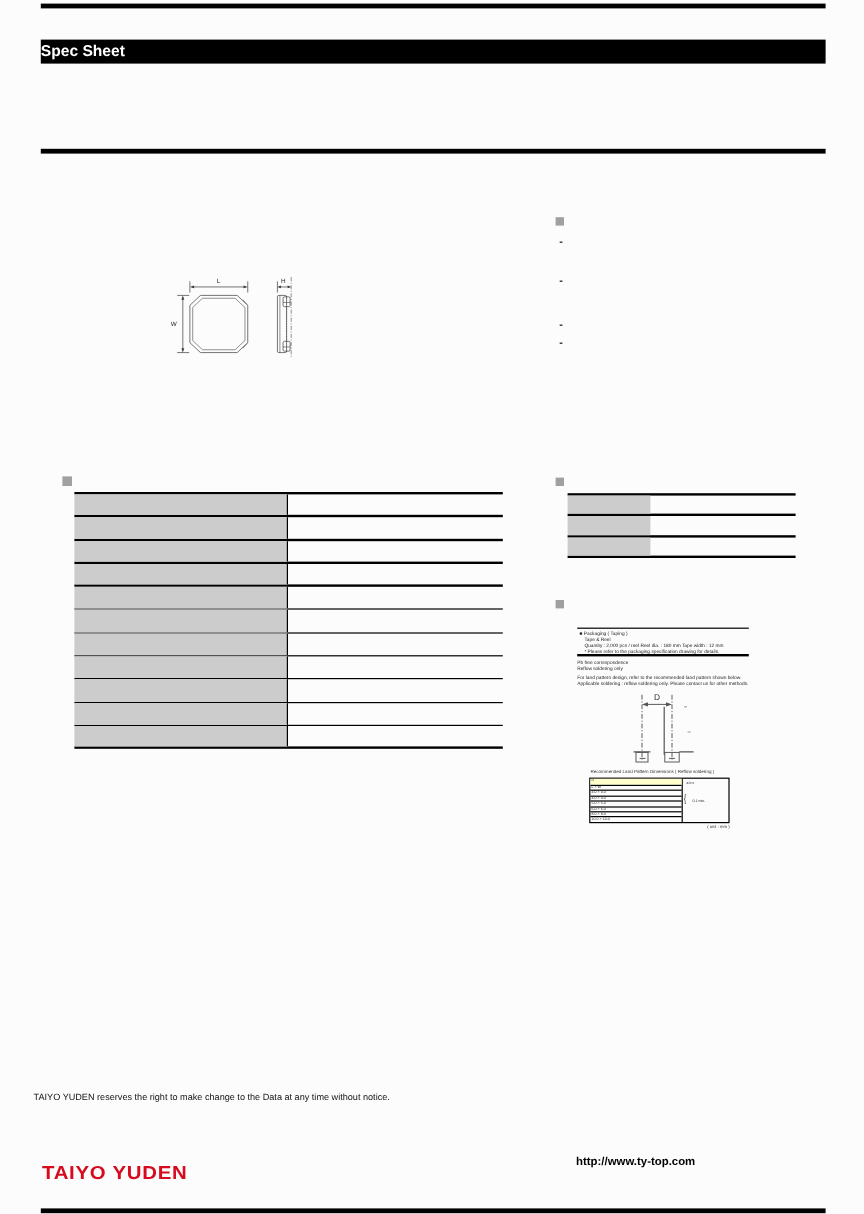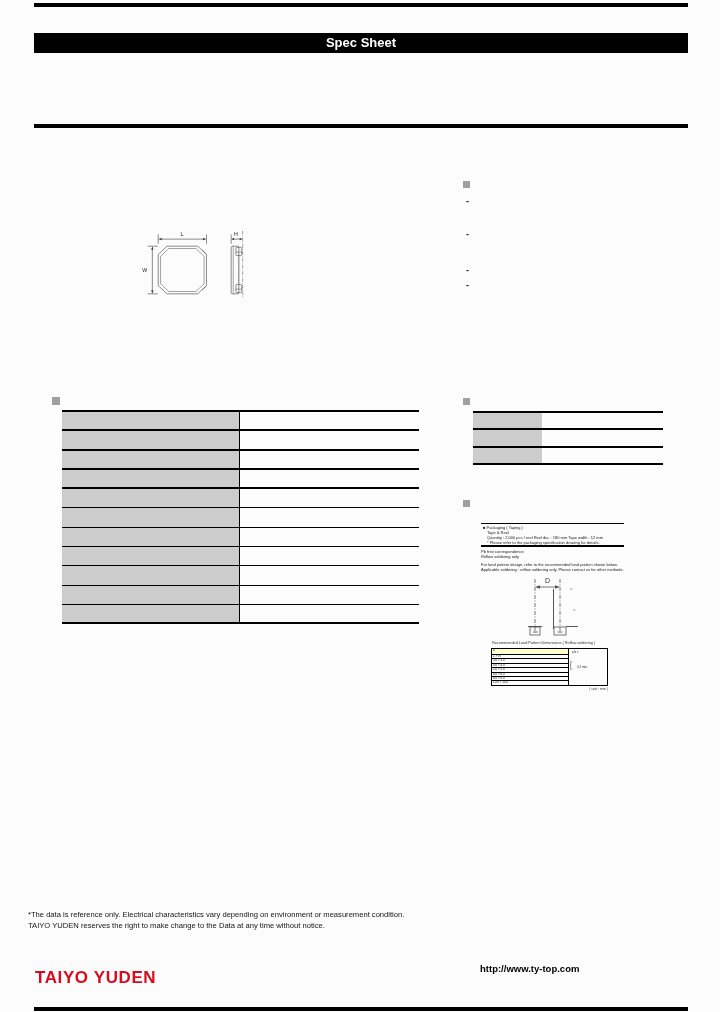--- a/index.html
+++ b/index.html
@@ -1,21 +1,21 @@
 <!DOCTYPE html>
 <html><head>
 <meta charset="utf-8">
 <style>
   html,body{margin:0;padding:0;background:#e8e8e8;}
   .page{position:relative;width:720px;height:1012px;margin:0 auto;background:#fcfcfc;
         font-family:"Liberation Sans",sans-serif;color:#111;overflow:hidden;}
   .abs{position:absolute;}
   .bar{position:absolute;background:#000;}
   .banner{position:absolute;left:34px;top:33px;width:654px;height:20px;background:#000;
-          color:#fff;text-align:center;line-height:20px;font-size:13px;font-weight:bold;}
+          color:#fff;line-height:20px;font-size:13px;font-weight:bold;}
   .bullet{position:absolute;background:#a0a0a0;}
   .dash{position:absolute;font-size:9px;font-weight:bold;color:#1a1a1a;line-height:4px;}
 
   
   .spec-table{position:absolute;left:62px;top:410px;width:357px;border-top:2px solid #000;}
   .spec-table .row{display:flex;}
   .spec-table .cl{width:177px;background:#ccc;border-right:1px solid #000;font-size:7px;}
   .spec-table .cr{flex:1;font-size:7px;}
   .rA{height:17.3px;border-bottom:2px solid #000;}
   .rB{height:18.3px;border-bottom:1px solid #000;}
@@ -231,20 +231,19 @@
     </div>
     <div class="land-right">
       <div style="position:absolute;left:3px;top:1px;white-space:nowrap;">a    b    c</div>
       <div style="position:absolute;left:1px;top:11px;font-size:9px;transform:scaleX(0.6);transform-origin:left;">{</div>
       <div style="position:absolute;left:8px;top:16px;white-space:nowrap;">0.1 min.</div>
     </div>
   </div>
   <div class="unit-note">( unit : mm )</div>
 
   <div class="footer-notes">
-    <div>*The data is reference only. Electrical characteristics vary depending on environment or measurement condition.</div>
     <div>TAIYO YUDEN reserves the right to make change to the Data at any time without notice.</div>
   </div>
   <div class="brand">TAIYO YUDEN</div>
   <a class="site-url" href="#" style="text-decoration:none;">http://www.ty-top.com</a>
   <div class="bar" style="left:34px;top:1007px;width:654px;height:4px;"></div>
 
 </div>
 
 </body></html>

